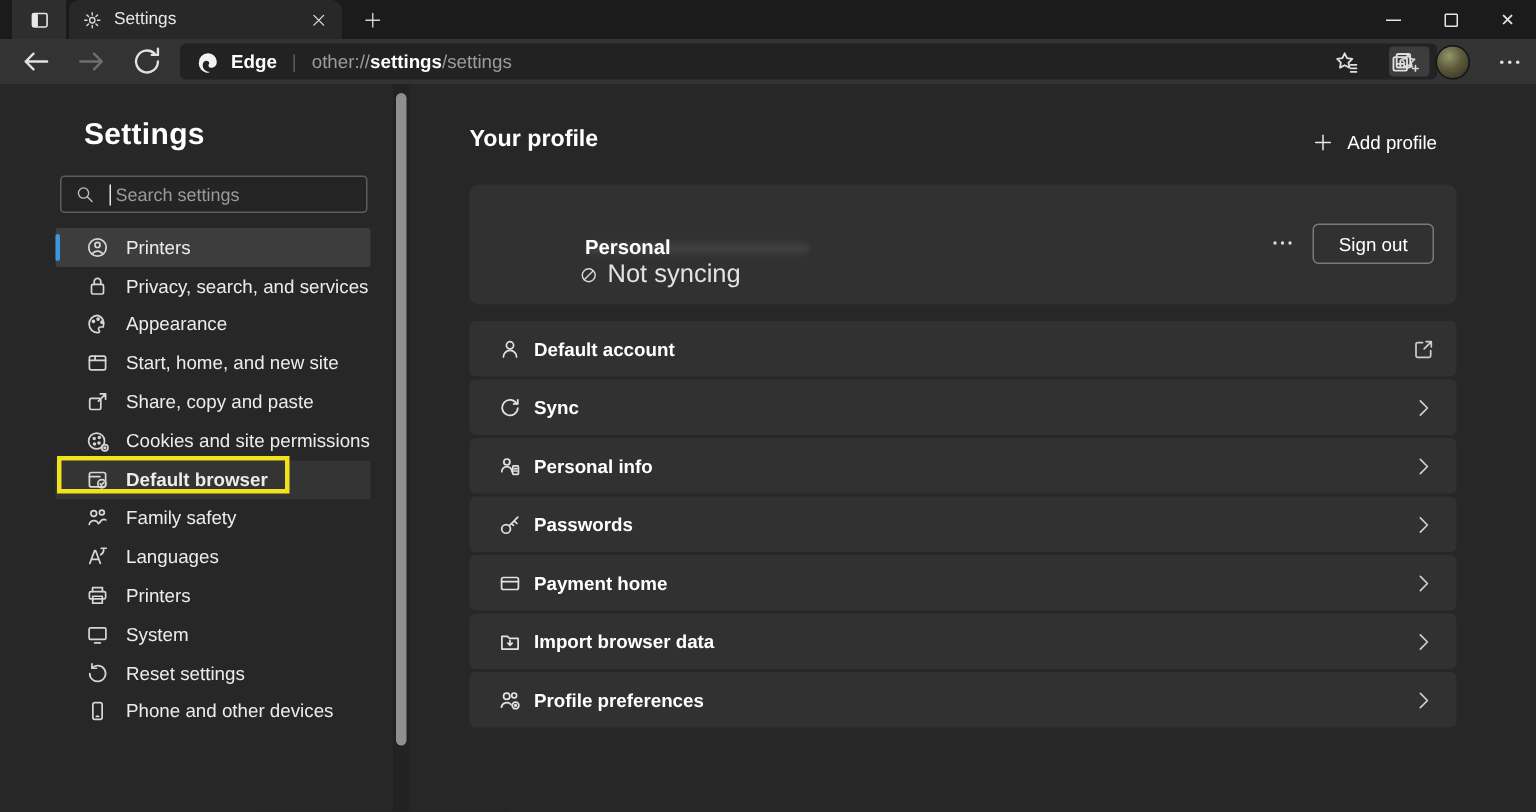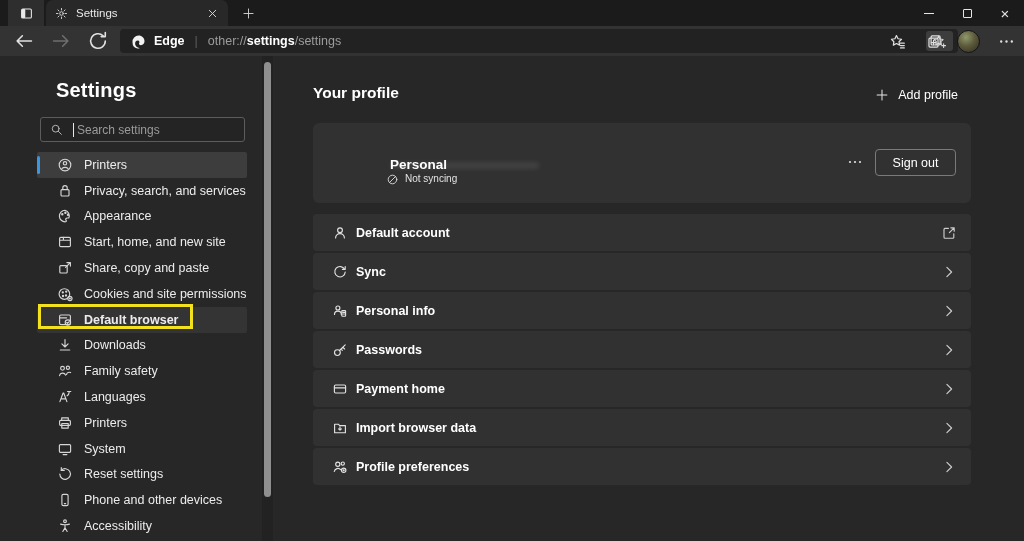--- a/index.html
+++ b/index.html
@@ -89,22 +89,22 @@
   .main-head { position:absolute; left:40px; top:28px; font-size:15.5px; font-weight:bold; }
   .add-profile { position:absolute; right:60px; top:31px; display:flex; align-items:center; gap:9px;
     color:#fff; font-size:12.5px; background:transparent; border:0; cursor:default; font-family:inherit; }
   .add-profile .ic { width:14px; height:14px; color:#e8e8e8; }
 
   .profile-card { position:absolute; left:40px; top:67px; width:658px; height:80px;
     background:#313131; border-radius:6px; }
   .p-name { position:absolute; left:77px; top:34px; font-size:13.5px; font-weight:bold; }
   .p-blur { position:absolute; left:78px; top:39px; width:148px; height:7px;
     background:rgba(255,255,255,.08); border-radius:3px; filter:blur(2px); }
-  .p-sync { position:absolute; left:73px; top:50px; display:flex; align-items:flex-start; gap:6px;
-    font-size:10px; color:#e2e2e2; }
+  .p-sync { position:absolute; left:73px; top:50px; display:flex; align-items:center; gap:6px;
+    font-size:17px; color:#e2e2e2; }
   .p-sync .ic { width:13px; height:13px; color:#d8d8d8; }
   .p-more { position:absolute; right:107px; top:31px; width:18px; height:16px; color:#e0e0e0; }
   .signout { position:absolute; right:15px; top:26px; width:81px; height:27px; background:transparent;
     border:1px solid #7a7a7a; border-radius:4px; color:#fff; font-size:12.5px;
     display:flex; align-items:center; justify-content:center; font-family:inherit; cursor:default; }
 
   .rows { position:absolute; left:40px; top:158px; width:658px; }
   .row { position:relative; height:37px; margin-bottom:2px; background:#313131; border-radius:4px;
     display:flex; align-items:center; cursor:default; }
   .row .icn { width:16px; height:16px; margin-left:19px; color:#e2e2e2; flex:0 0 auto; }
@@ -325,30 +325,20 @@
             <rect x="2.6" y="3" width="10.8" height="9.6" rx="1.3"></rect>
             <path d="M2.6 5.8h7"></path>
             <circle cx="10.9" cy="10.5" r="2.7"></circle>
             <path d="M9.7 10.5l.9.9 1.6-1.8"></path>
           </svg>
         </span>
     <span class="lbl">Default browser</span>
     <span class="hl-box"></span>
   </div>
 
-  <div class="side-item">
-
-    <span class="ic icn">
-          <svg viewBox="0 0 16 16" fill="none" stroke="currentColor" stroke-width="1.15" stroke-linecap="round" stroke-linejoin="round">
-            <path d="M8 2.5v7.3M4.9 6.9L8 10l3.1-3.1M3.3 13h9.4"></path>
-          </svg>
-        </span>
-    <span class="lbl">Downloads</span>
-
-  </div>
 
   <div class="side-item">
 
     <span class="ic icn">
           <svg viewBox="0 0 16 16" fill="none" stroke="currentColor" stroke-width="1.15" stroke-linecap="round" stroke-linejoin="round">
             <circle cx="5.5" cy="5.3" r="1.9"></circle>
             <circle cx="10.9" cy="4.7" r="1.6"></circle>
             <path d="M2.5 12.6a3.2 3.2 0 0 1 6.1-.5M9.5 11.5a2.9 2.9 0 0 1 4.1-1.9"></path>
           </svg>
         </span>
@@ -410,31 +400,20 @@
     <span class="ic icn">
           <svg viewBox="0 0 16 16" fill="none" stroke="currentColor" stroke-width="1.15" stroke-linecap="round" stroke-linejoin="round">
             <rect x="4.9" y="2.4" width="6.2" height="11.2" rx="1.4"></rect>
             <path d="M7.3 11.6h1.4"></path>
           </svg>
         </span>
     <span class="lbl">Phone and other devices</span>
 
   </div>
 
-  <div class="side-item">
-
-    <span class="ic icn">
-          <svg viewBox="0 0 16 16" fill="none" stroke="currentColor" stroke-width="1.15" stroke-linecap="round" stroke-linejoin="round">
-            <circle cx="8" cy="3.2" r="1.4"></circle>
-            <path d="M3.6 6.1c2.9.9 5.9.9 8.8 0M8 6.8v3.1M8 9.9l-2.2 3.6M8 9.9l2.2 3.6"></path>
-          </svg>
-        </span>
-    <span class="lbl">Accessibility</span>
-
-  </div>
 </div>
 </div>
 
 <div class="scrollbar">
   <div class="thumb"></div>
 </div>
 
 <div class="main">
   <div class="main-head">Your profile</div>
   <button class="add-profile">

